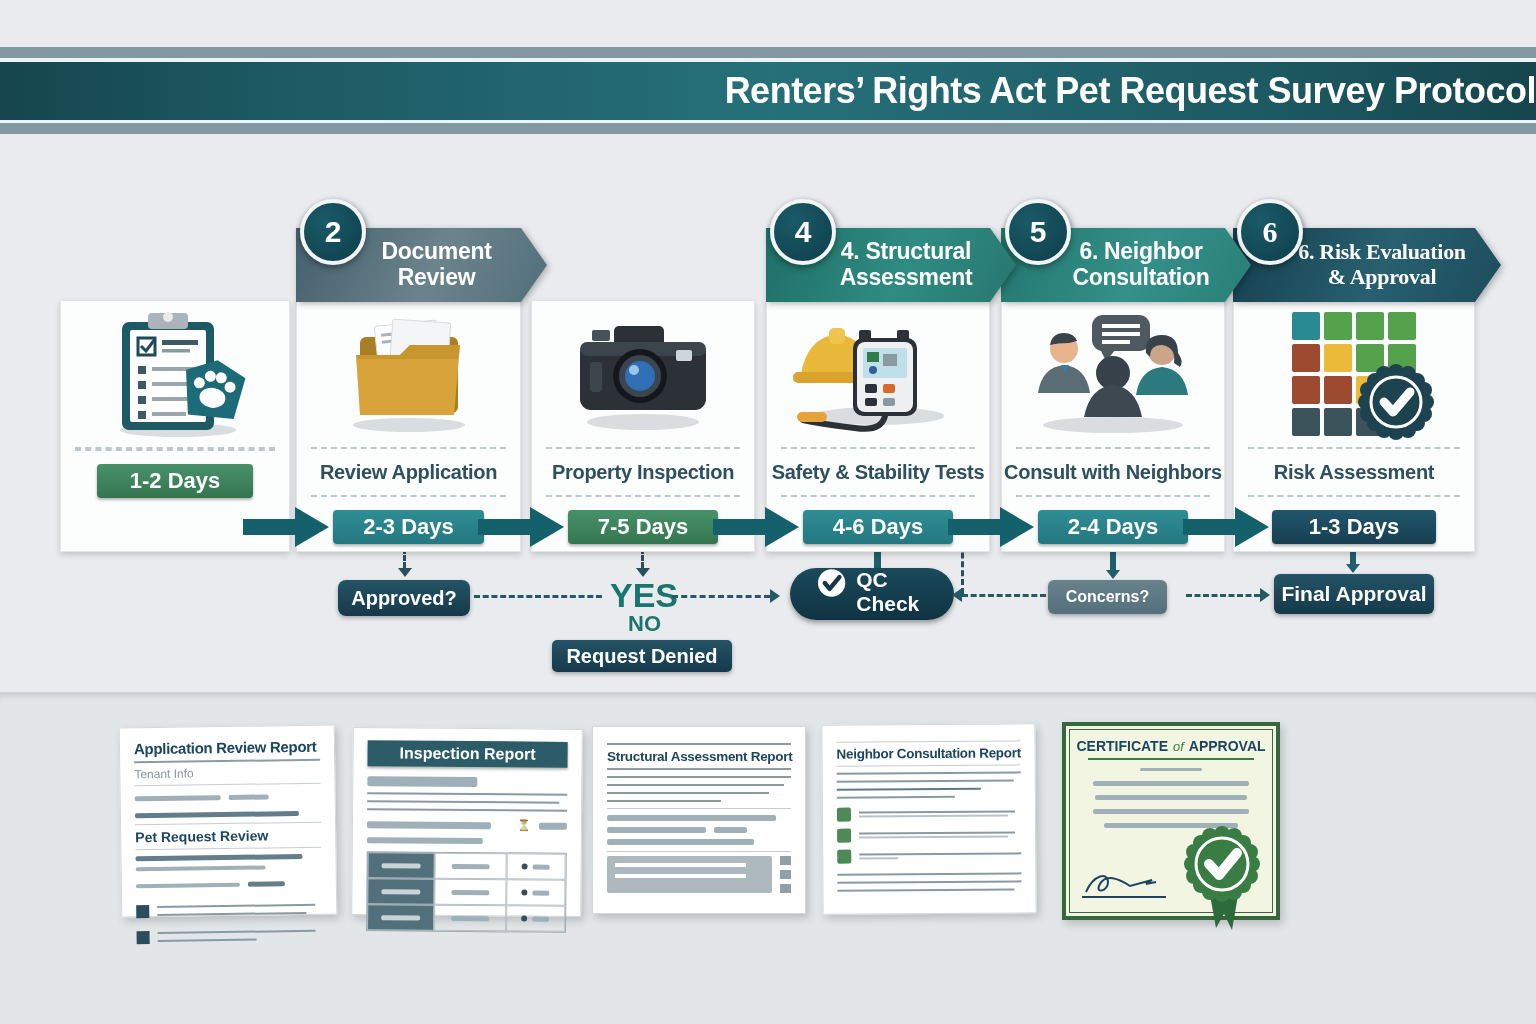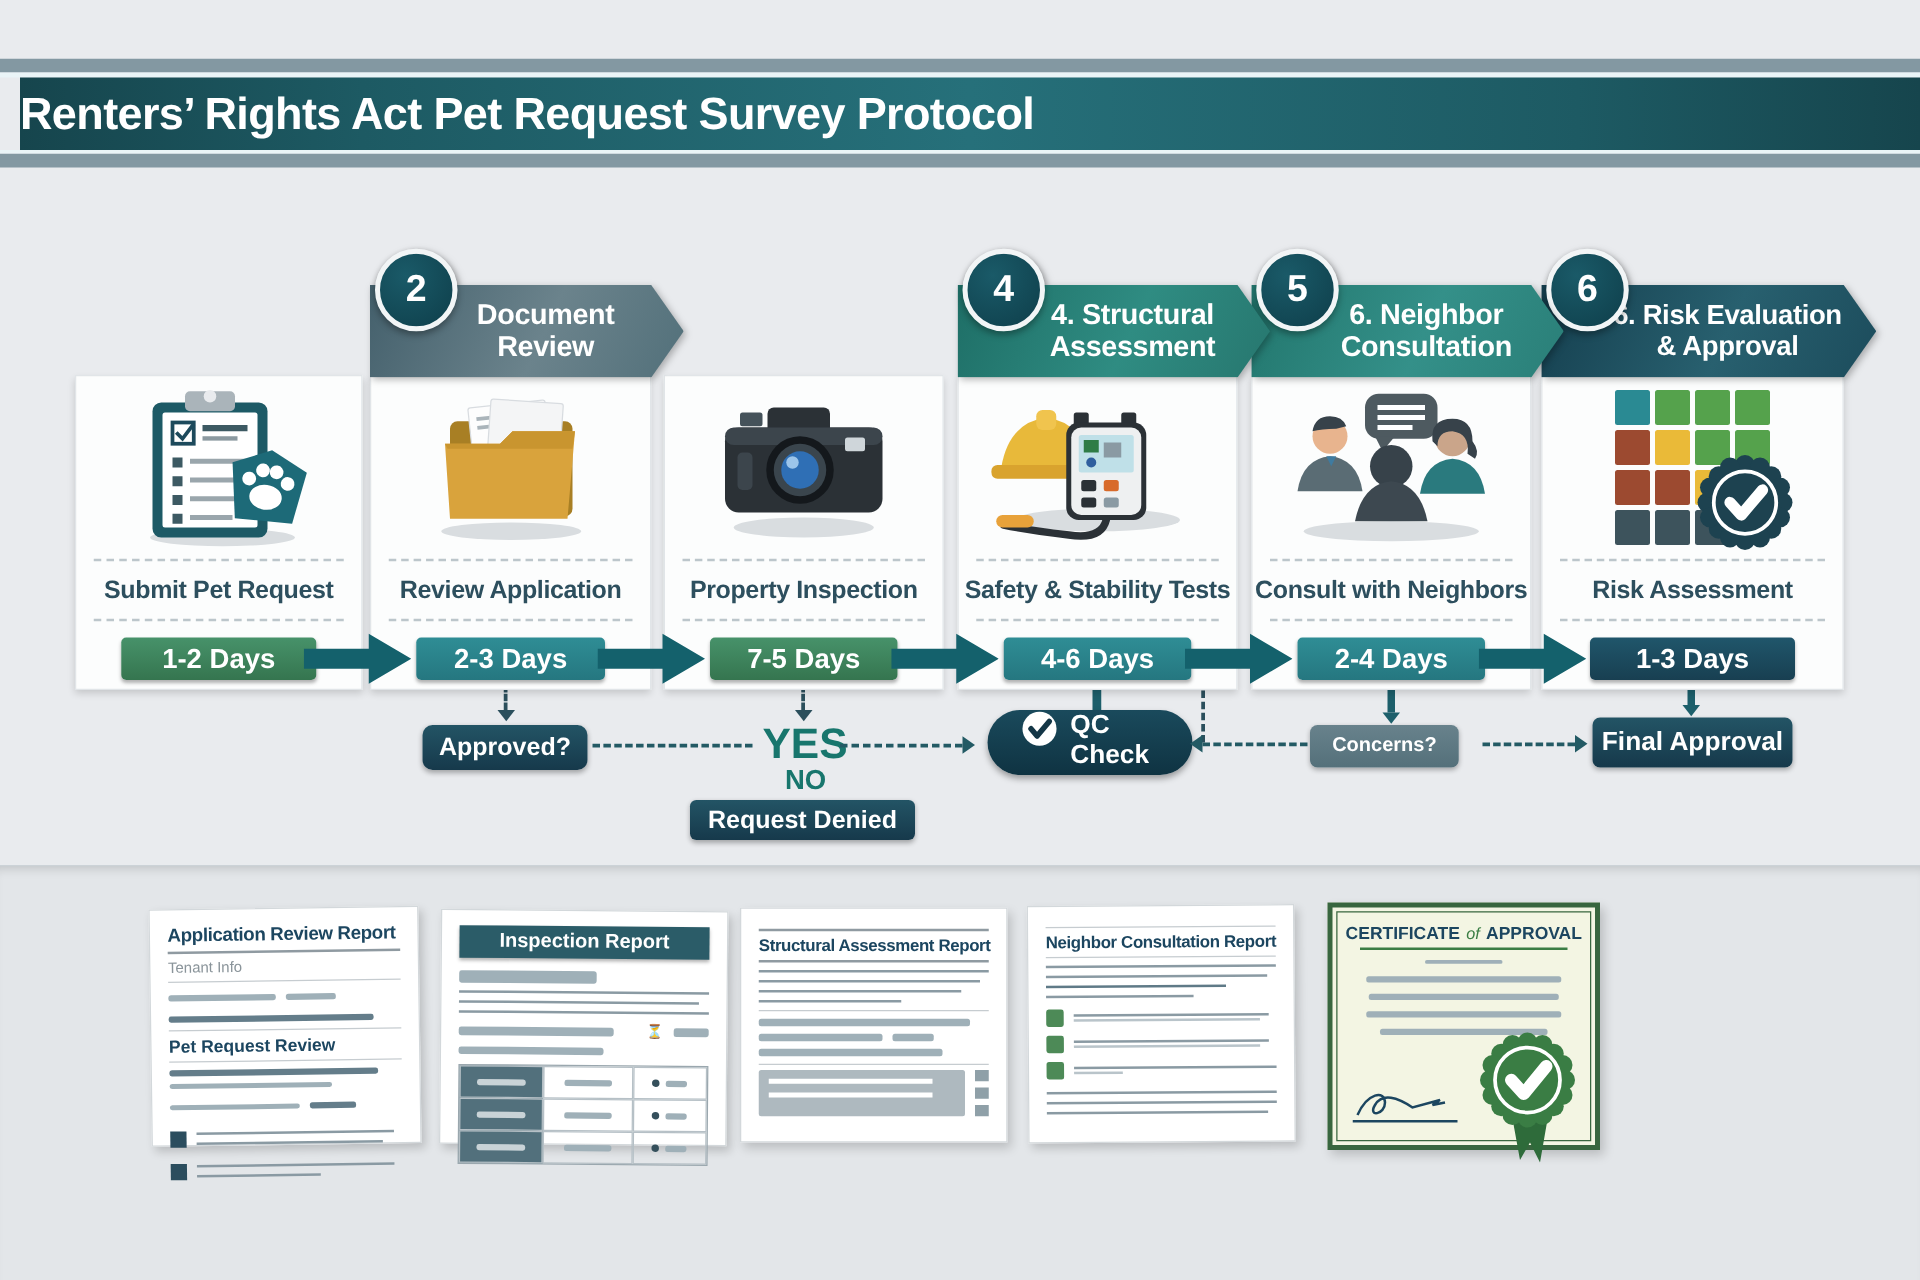--- a/index.html
+++ b/index.html
@@ -3,23 +3,23 @@
 <meta charset="utf-8">
 <style>
   html,body{margin:0;padding:0;}
   .canvas{position:relative;width:1536px;height:1024px;background:#e9ebee;overflow:hidden;
           font-family:"Liberation Sans",sans-serif;-webkit-font-smoothing:antialiased;}
   .abs{position:absolute;}
 
   
   .stripe{left:0;right:0;background:#8398a2;}
   .liteline{left:0;right:0;background:#eaf4f7;}
-  .band{left:16px;right:0;top:62px;height:58px;
+  .band{left:0;right:0;top:62px;height:58px;
         background:linear-gradient(90deg,#16454d,#1d5a63 18%,#26707a 50%,#1d5a63 82%,#16454d);
-        display:flex;align-items:center;justify-content:flex-start;}
+        display:flex;align-items:center;justify-content:flex-end;}
   .band h1{margin:0;color:#fff;font-size:36px;font-weight:bold;letter-spacing:-.5px;}
 
   
   .chev-wrap{top:228px;height:74px;filter:drop-shadow(2px 2px 3px rgba(0,0,0,.28));z-index:20;}
   .chev{width:100%;height:100%;clip-path:polygon(0 0,calc(100% - 26px) 0,100% 50%,calc(100% - 26px) 100%,0 100%);
         display:flex;flex-direction:column;align-items:center;justify-content:center;
         color:#fff;font-weight:bold;font-size:23px;line-height:1.12;padding-left:30px;box-sizing:border-box;
         letter-spacing:-.3px;text-align:center;}
   .chev1{background:linear-gradient(115deg,#165a50,#2a7a6a 60%,#1d6a5c);}
   .chev2{background:linear-gradient(115deg,#44606c,#6b838c 55%,#52707a);}
@@ -123,21 +123,21 @@
     </div>
     <div class="num">4</div>
   </div>
   <div class="abs chev-wrap" style="left:1001px;width:250px;z-index:22;">
     <div class="chev chev5">
       <span>6. Neighbor</span>
       <span>Consultation</span>
     </div>
     <div class="num">5</div>
   </div>
-  <div class="abs chev-wrap" style="left:1233px;width:268px;z-index:21;">
+  <div class="abs chev-wrap" style="left:1233px;width:268px;z-index:21;font-family:Liberation Serif, serif;">
     <div class="chev chev6 chev6t">
       <span>6. Risk Evaluation</span>
       <span>&amp; Approval</span>
     </div>
     <div class="num">6</div>
   </div>
 
   <div class="abs card" style="left:60px;width:230px;">
     <div class="icon-zone">
       <svg width="150" height="132" viewBox="0 0 150 132">
@@ -162,21 +162,20 @@
           <path d="M0 14 L30 0 L60 14 L54 56 L8 58 Z" fill="#1d6a78"></path>
           <ellipse cx="30" cy="38" rx="13" ry="10" fill="#fff"></ellipse>
           <circle cx="15" cy="25" r="5.5" fill="#fff"></circle>
             <circle cx="25" cy="17" r="5.5" fill="#fff"></circle>
           <circle cx="36" cy="17" r="5.5" fill="#fff"></circle>
             <circle cx="46" cy="25" r="5.5" fill="#fff"></circle>
         </g>
       </svg>
     </div>
     <div class="dashline"></div>
-    <div class="caption">Submit Pet Request</div>
     <div class="dashline"></div>
     <div class="badge b-green">1-2 Days</div>
   </div>
 
   <div class="abs card" style="left:296px;width:225px;">
     <div class="icon-zone">
       <svg width="150" height="126" viewBox="0 0 150 126">
         <ellipse cx="75" cy="114" rx="56" ry="7" fill="#d9dde0"></ellipse>
         <rect x="26" y="26" width="98" height="76" rx="6" fill="#a87f24"></rect>
         <g transform="rotate(-6 75 50)">

